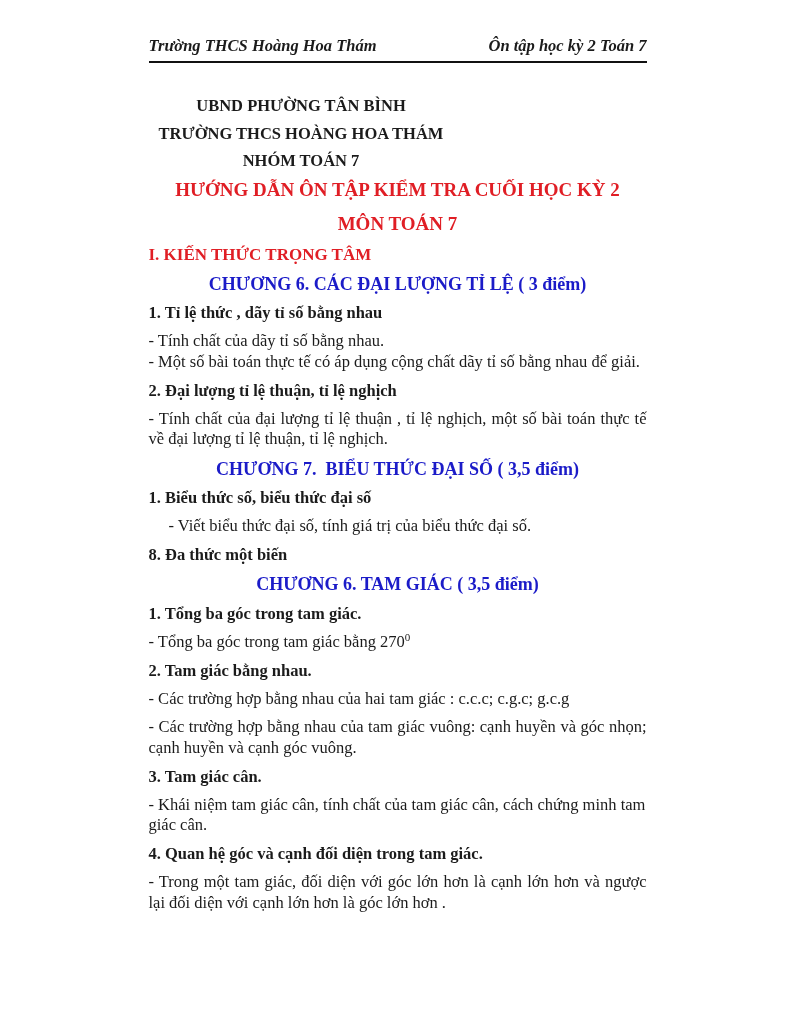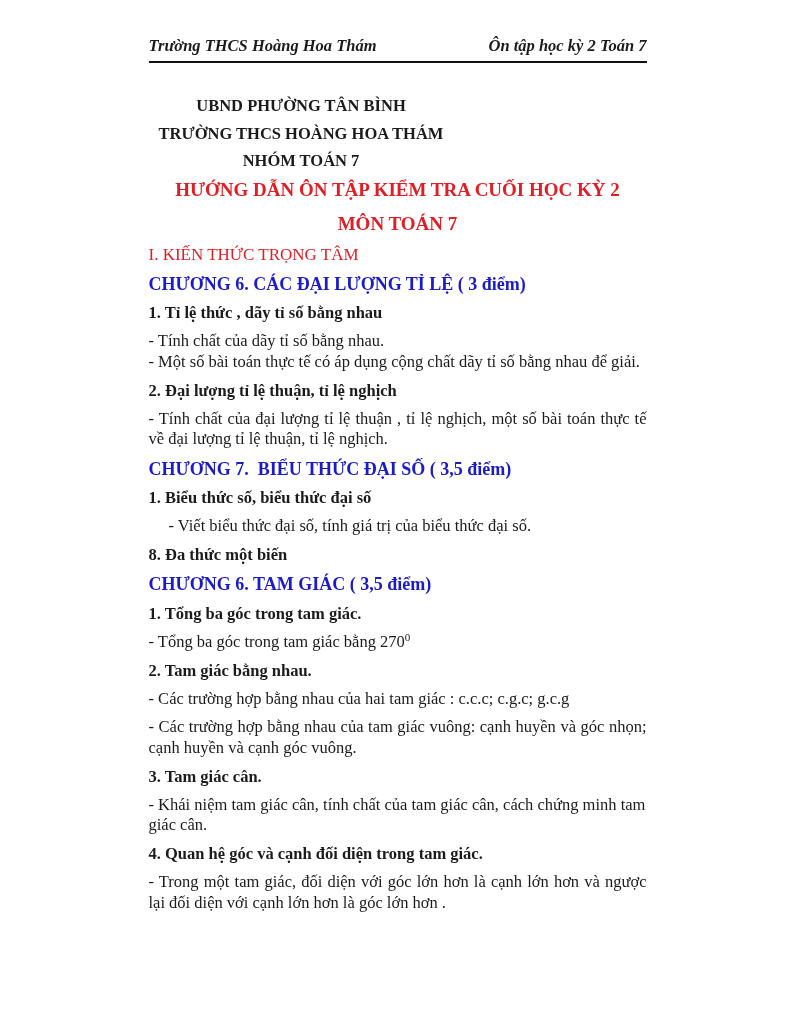--- a/index.html
+++ b/index.html
@@ -51,32 +51,33 @@
     color: var(--red);
     font-weight: bold;
     font-size: 19px;
     line-height: 22px;
   }
   .doc-title.t2 { margin-top: 12px; }
 
   .sec {
     margin: 10px 0 0 0;
     color: var(--red);
-    font-weight: normal;
+    font-weight: bold;
     font-size: 17px;
     line-height: 20px;
   }
 
   .chap {
     margin: 9px 0 0 0;
     color: var(--blue);
     font-weight: bold;
     font-size: 18px;
     line-height: 21px;
     white-space: pre-wrap;
+    text-align: center;
   }
 
   .topic {
     margin: 8.5px 0 0 0;
     font-weight: bold;
     font-size: 16.5px;
     line-height: 20px;
   }
 
   p.body, .pgroup {

